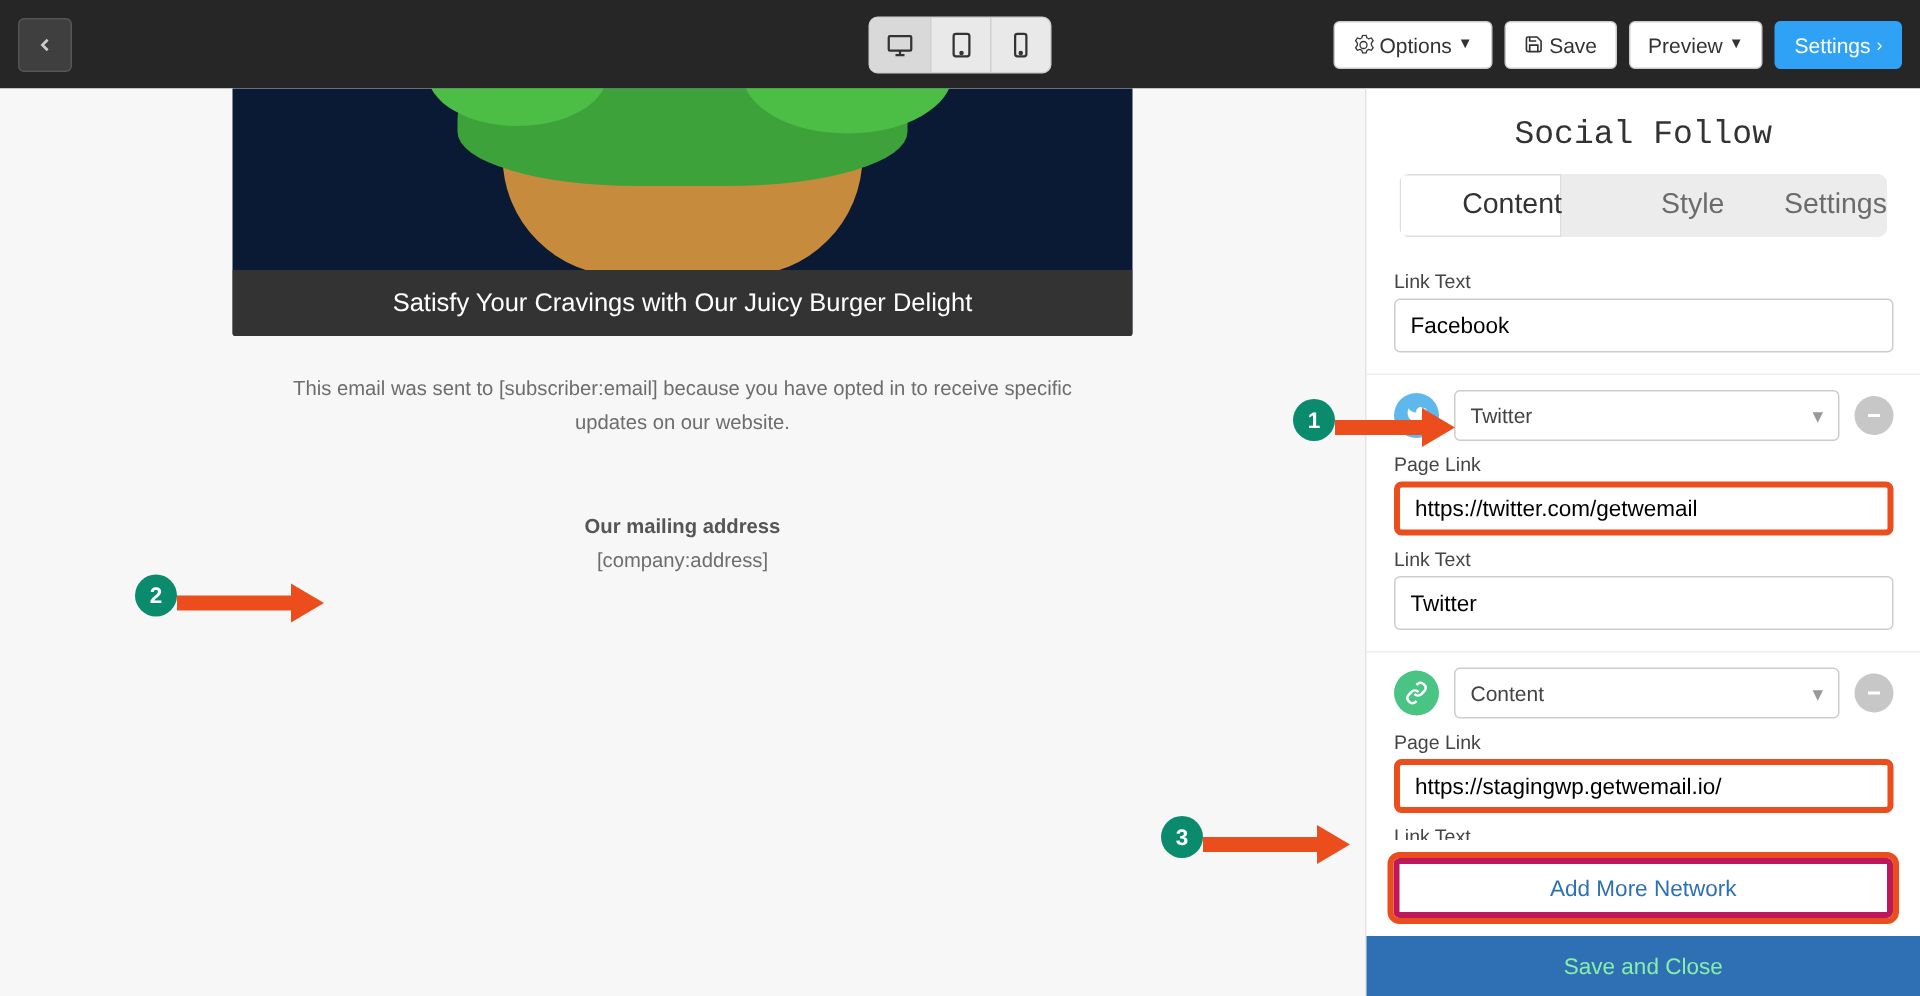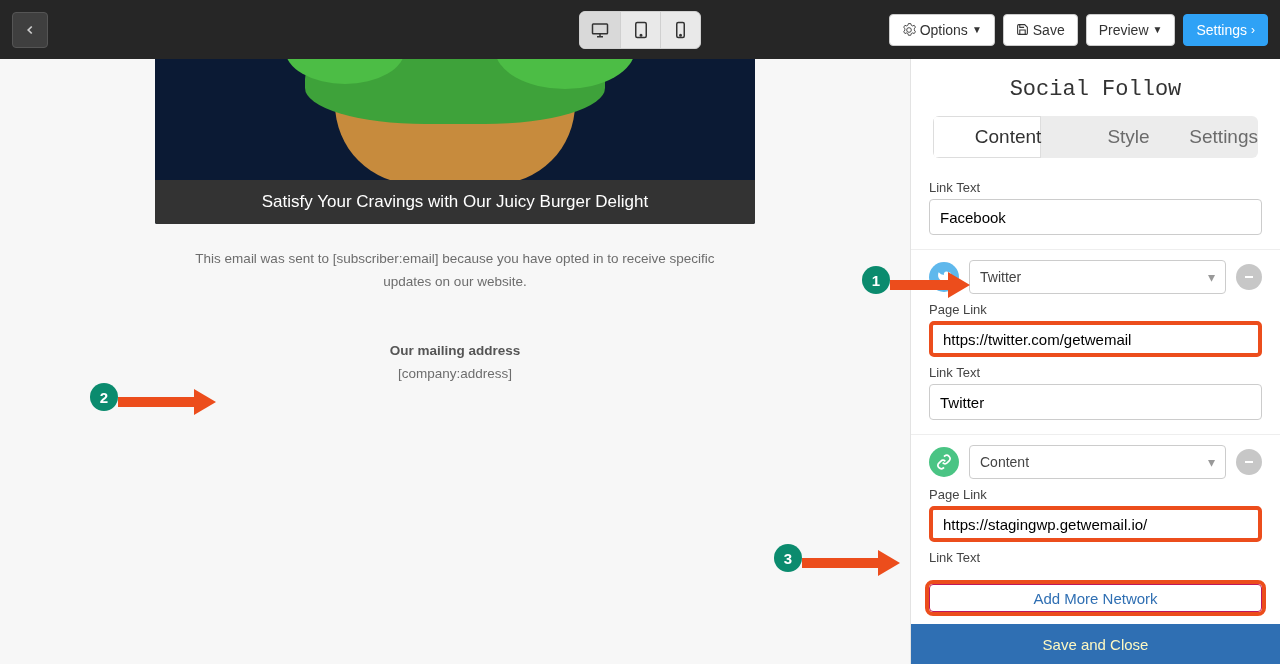--- a/index.html
+++ b/index.html
@@ -57,23 +57,23 @@
   .segmented .seg.active { background:#fff; color:#333; box-shadow:0 0 0 1px #ddd inset;}
   .sb-scroll { flex:1; overflow-y:auto;}
   .group { padding:10px 18px 14px; border-top:1px solid #eee; position:relative;}
   .grp-head { display:flex; align-items:center; gap:10px; margin-bottom:6px;}
   .net-ico { width:30px;height:30px;border-radius:50%;display:flex;align-items:center;justify-content:center;color:#fff;flex-shrink:0;}
   .net-select { flex:1; height:34px; border:1px solid #ccc; border-radius:4px; padding:0 10px; font-size:14px; background:#fff; display:flex;align-items:center;justify-content:space-between;cursor:pointer;color:#444;}
   .del-btn { width:26px;height:26px;border-radius:50%;background:#c7c7c7;color:#fff;display:flex;align-items:center;justify-content:center;cursor:pointer;font-size:16px;}
   .fld-label { font-size:13px; font-weight:400; color:#444; margin:8px 0 4px;}
   .fld-input { width:100%; height:36px; border:1px solid #ccc; border-radius:4px; padding:0 10px; font-size:15px;}
   .hl-input { border:4px solid #ec4d1c !important; border-radius:5px !important;}
-  .add-more { margin:12px 18px; height:28px; border:1px solid #be185d; background:#fff; color:#2f6fb3; font-size:15px; border-radius:4px; display:flex;align-items:center;justify-content:center;cursor:pointer;}
+  .add-more { margin:12px 18px; height:40px; border:4px solid #be185d; background:#fff; color:#2f6fb3; font-size:15px; border-radius:4px; display:flex;align-items:center;justify-content:center;cursor:pointer;}
   .hl-add {  outline:4px solid #ec4d1c; outline-offset:0; border-radius:4px;}
-  .save-close { height:40px; background:#2f6fb3; color:#fef9c3; display:flex;align-items:center;justify-content:center;font-size:15px;cursor:pointer;text-align:right;}
+  .save-close { height:40px; background:#2f6fb3; color:#86efac; display:flex;align-items:center;justify-content:center;font-size:15px;cursor:pointer;text-align:right;}
   svg { display:block; }
 </style>
 </head>
 <body>
 
 <div class="topbar">
   <div class="back-btn">
     <svg width="14" height="14" viewBox="0 0 24 24" fill="none" stroke="currentColor" stroke-width="3">
         <path d="M15 18l-6-6 6-6"></path>
       </svg>

